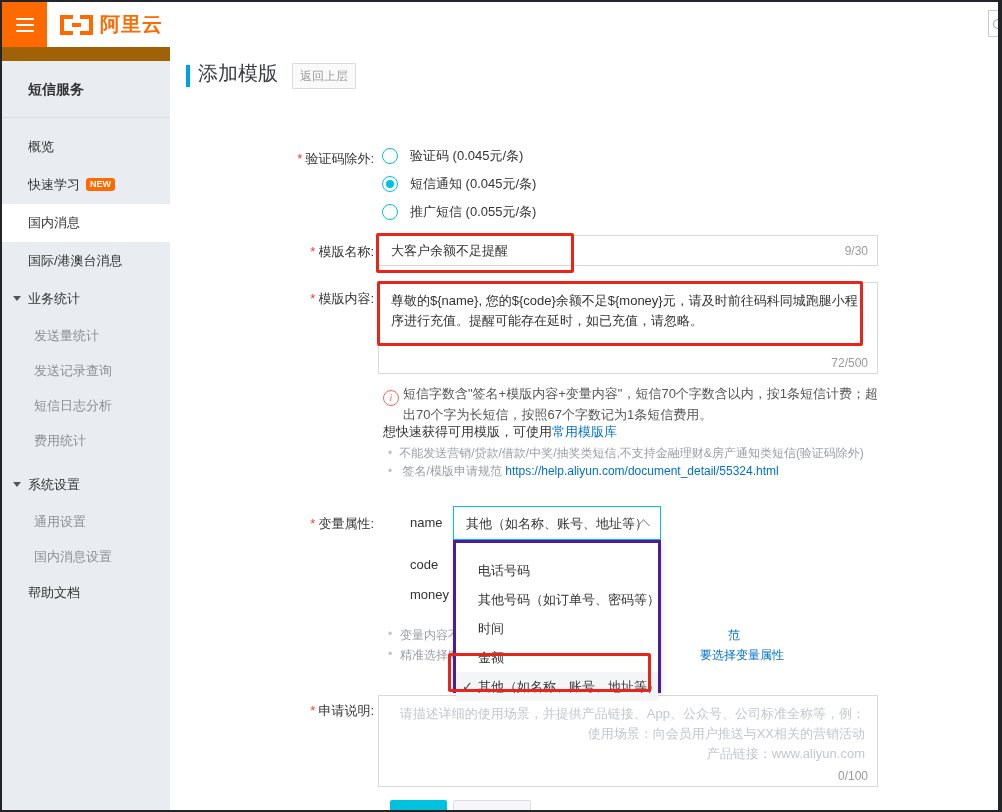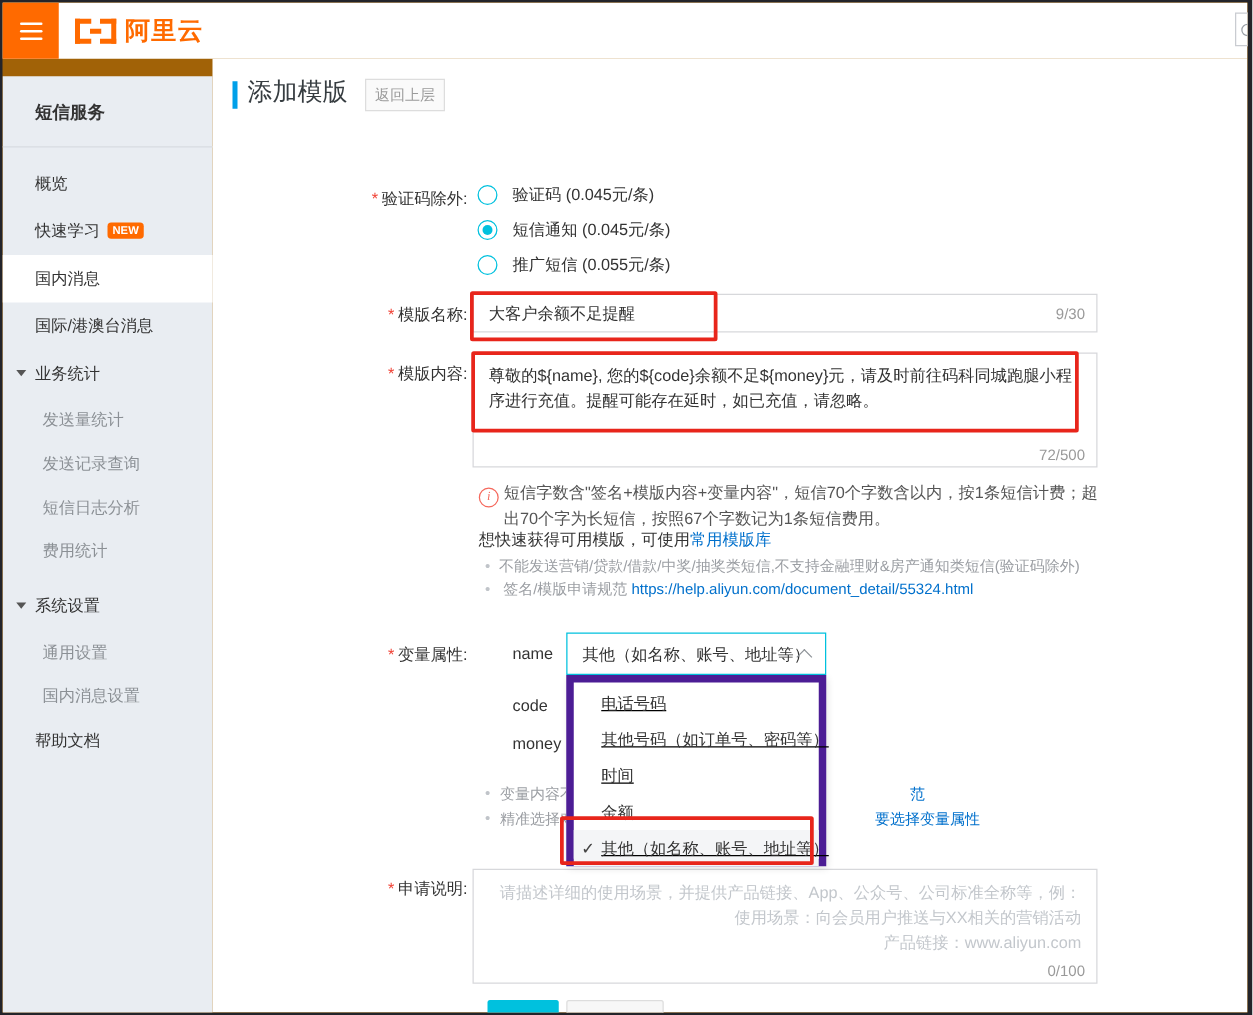--- a/index.html
+++ b/index.html
@@ -81,21 +81,21 @@
   .select .sel-text{position:absolute;left:12px;top:8px;font-size:13px;color:#333;white-space:nowrap;}
   .chev-up{position:absolute;right:12px;top:14px;width:8px;height:8px;
     border-left:1px solid #8b9095;border-top:1px solid #8b9095;transform:rotate(45deg);}
 
   .var-note-dot{position:absolute;font-size:12px;color:#9b9ea3;}
   .var-note-dot::before{content:"•";color:#c0c4c9;}
   .frag{position:absolute;font-size:12px;color:#9b9ea3;white-space:nowrap;overflow:hidden;}
   .frag-link{position:absolute;font-size:12px;color:#0070CC;white-space:nowrap;cursor:pointer;}
 
   .dropdown{position:absolute;left:283px;top:493px;width:208px;height:153px;background:#fff;
-    border:6px solid #4c1d95;box-sizing:border-box;box-shadow:1px 2px 6px rgba(0,0,0,.12);z-index:20;padding-top:2px;text-decoration:underline;}
+    border:3px solid #4c1d95;box-sizing:border-box;box-shadow:1px 2px 6px rgba(0,0,0,.12);z-index:20;padding-top:13px;}
   .dd-item{position:relative;height:29px;line-height:29px;padding-left:22px;font-size:13px;color:#333;
     cursor:pointer;white-space:nowrap;}
   .dd-item.selected{background:#f4f5f7;}
   .dd-item.selected::before{content:"✓";position:absolute;left:6px;color:#444;font-size:13px;}
 
   
   .btn-submit{position:absolute;left:220px;top:753px;width:57px;height:30px;background:#00C1DE;
     border:none;border-radius:2px;cursor:pointer;}
   .btn-cancel{position:absolute;left:283px;top:753px;width:78px;height:30px;background:#f7f7f7;
     border:1px solid #ddd;border-radius:2px;box-sizing:border-box;cursor:pointer;}

